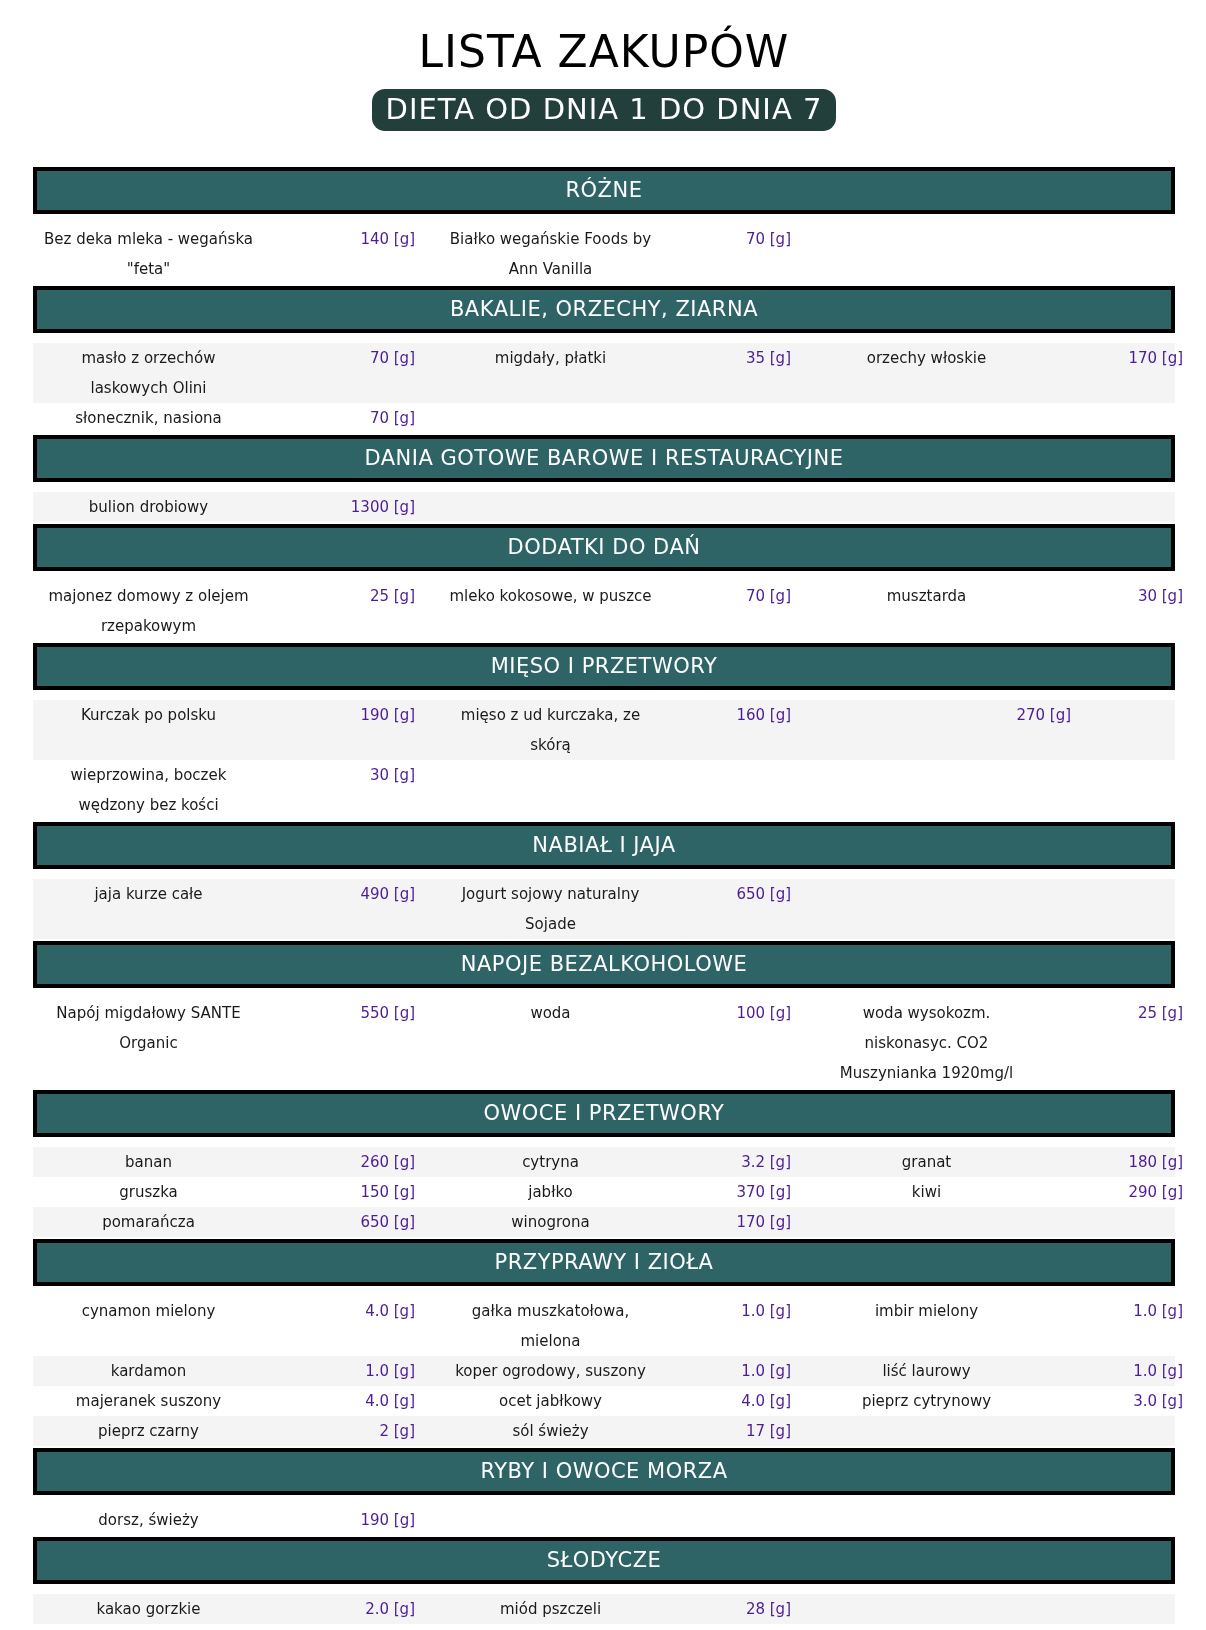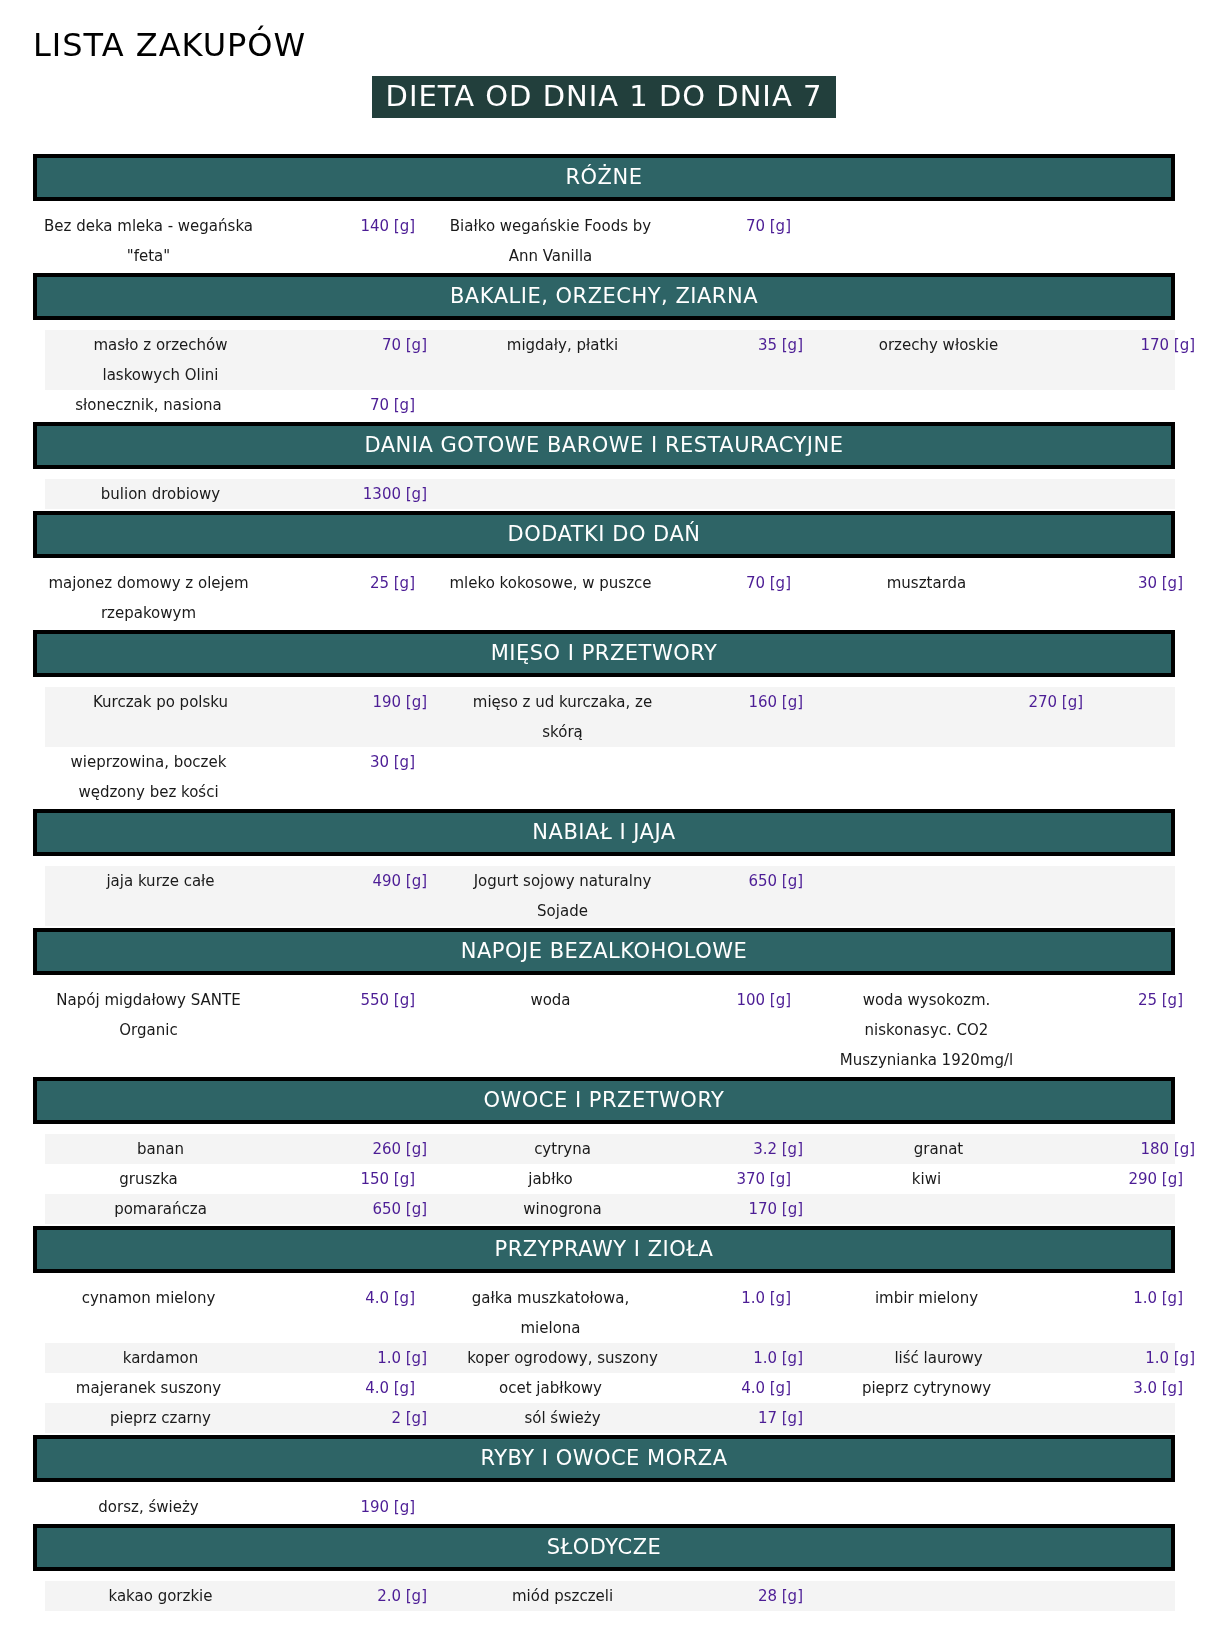--- a/index.html
+++ b/index.html
@@ -15,39 +15,40 @@
     min-height:1630px;
     margin:0 auto;
     font-family:"DejaVu Sans","Liberation Sans",sans-serif;
     color:var(--ink);
   }
   .page{
     width:1206px;
     padding:22px 31px 40px 33px;
   }
   .doc-title{
-    text-align:left;
-    font-size:32px;
+    text-align:center;
+    font-size:44px;
     font-weight:400;
     letter-spacing:1px;
     color:#000;
     margin-top:4px;
   }
   .subtitle-wrap{
     text-align:center;
     margin-top:12px;
   }
   .subtitle{
     display:inline-block;
     background:var(--subtitle-bg);
     color:#fff;
     font-size:29px;
     font-weight:400;
     letter-spacing:1px;
     padding:3px 14px 5px 14px;
+    border-radius:13px;
   }
   .sections{
     margin-top:36px;
   }
   .section-header{
     background:var(--header-bg);
     border:4px solid #000000;
     color:#ffffff;
     text-align:center;
     font-size:21px;
@@ -60,21 +61,20 @@
     padding-top:10px;
   }
   .row{
     display:grid;
     grid-template-columns:262px 112px 28px 248px 100px 28px 252px 112px;
     background:#ffffff;
     padding:0 10px 0 8px;
   }
   .row.alt{
     background:var(--row-alt);
-    margin-left:12px;
   }
   .cell-name{
     font-size:15px;
     line-height:30px;
     max-width:215px;
     text-align:center;
     color:#1a1a1a;
   }
   .cell-qty{
     font-size:15px;

